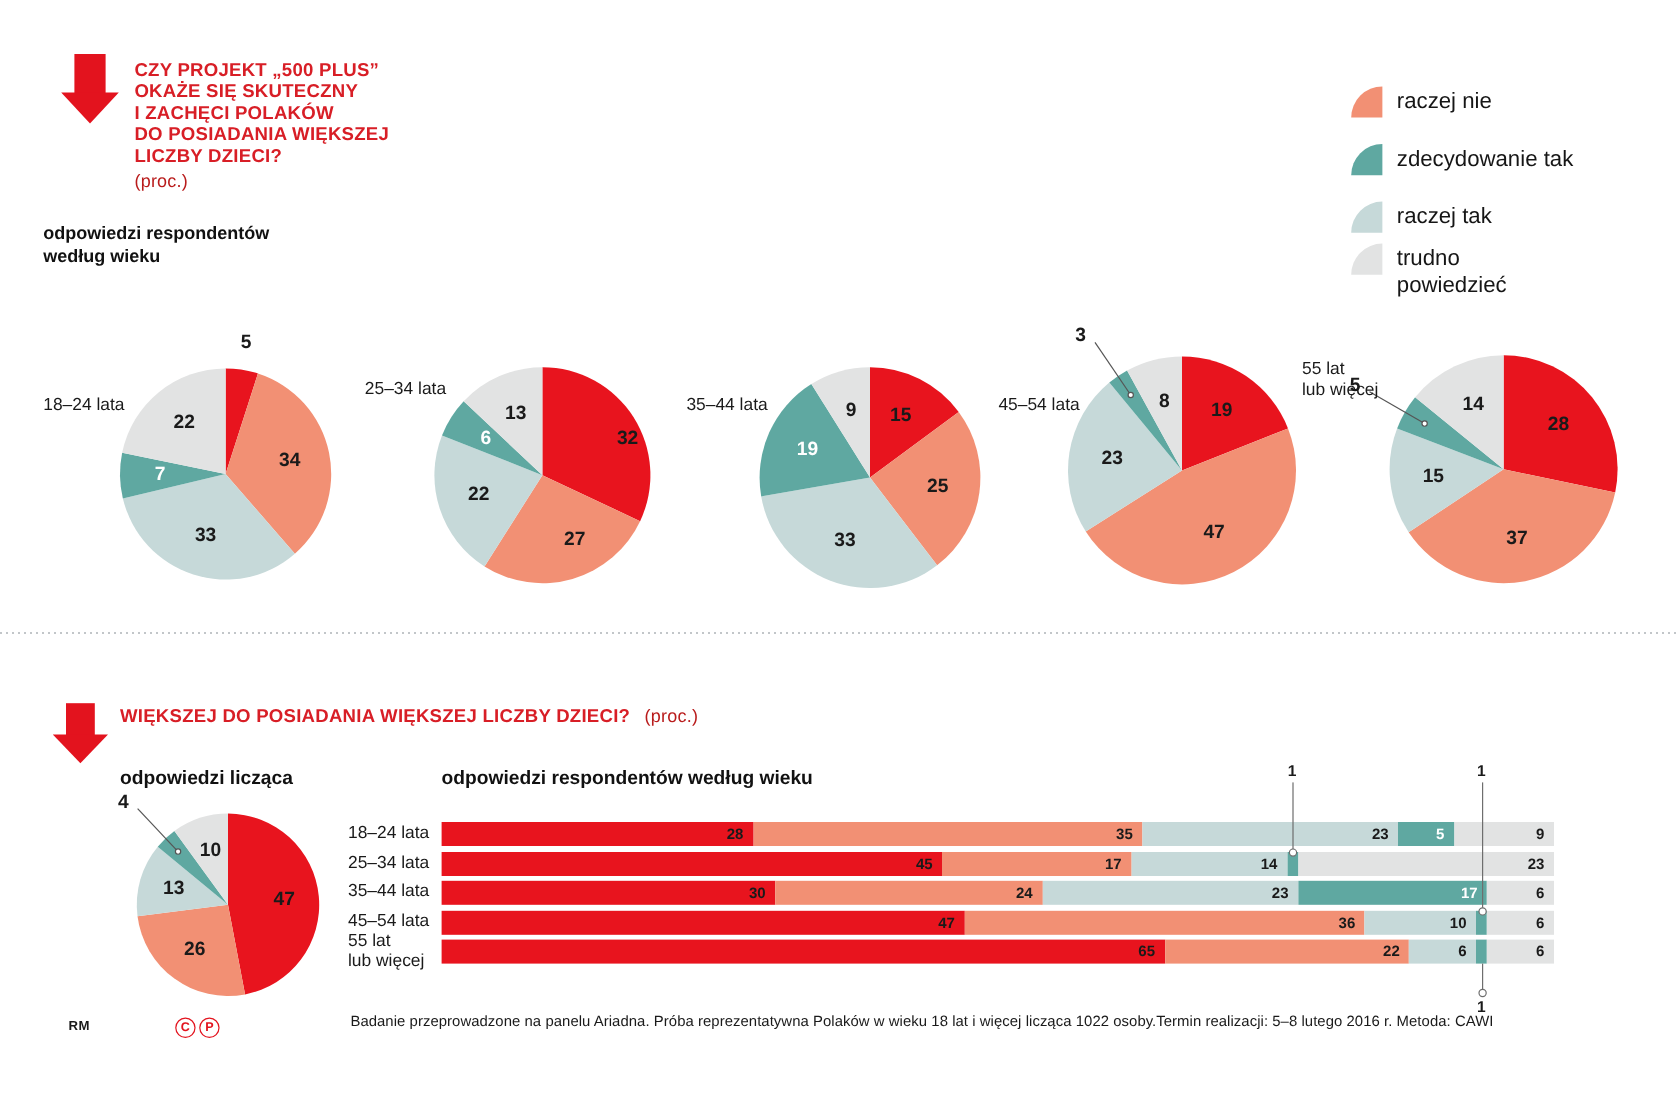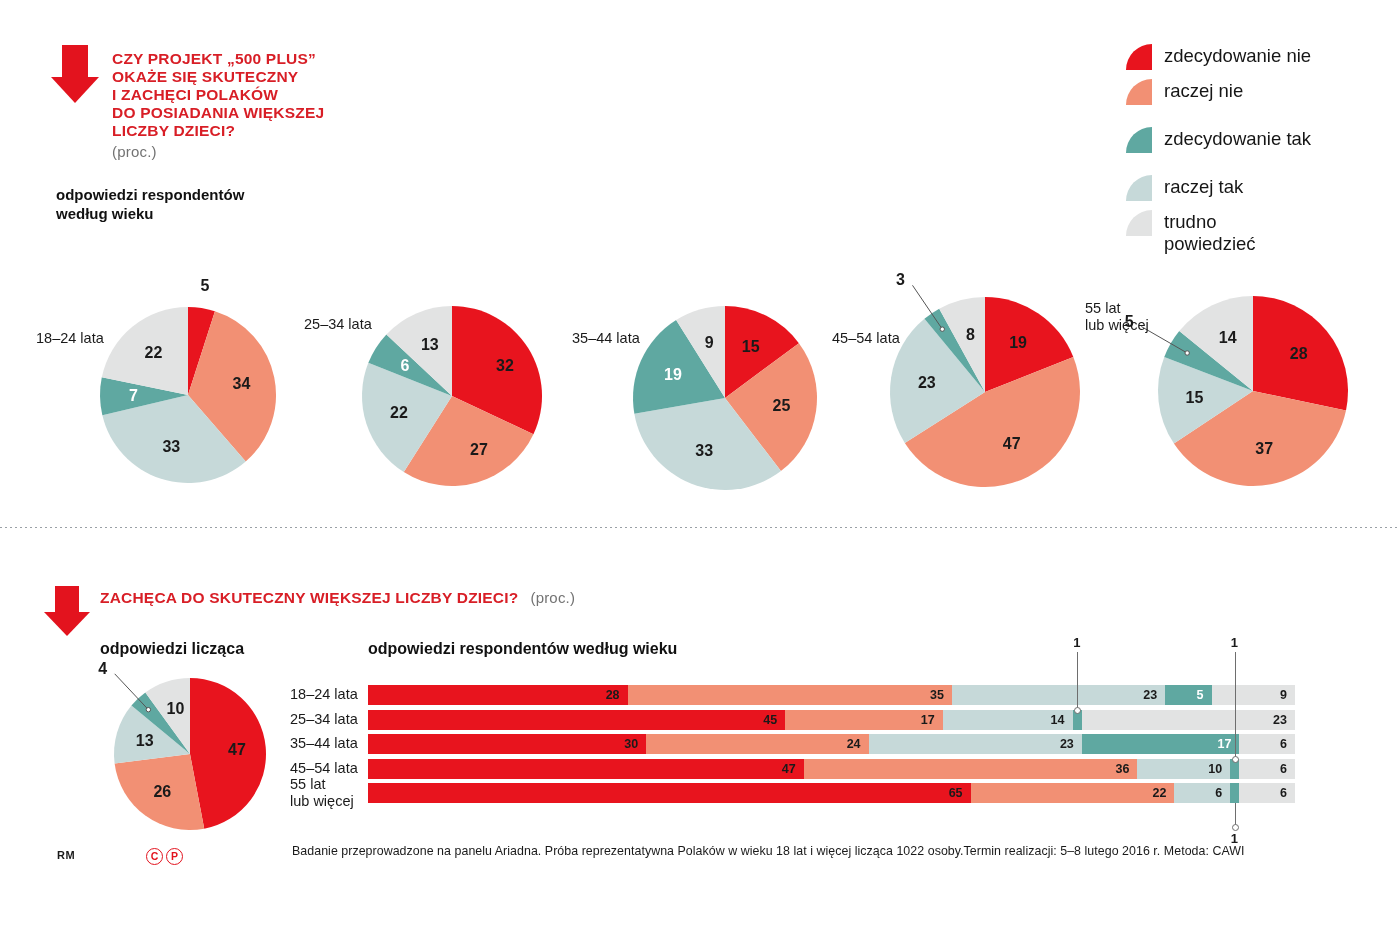--- a/index.html
+++ b/index.html
@@ -9,21 +9,21 @@
     color:#1a1a1a;overflow:hidden;
   }
   .abs{position:absolute;}
   .arrow-shaft{position:absolute;background:#e3131e;}
   .arrow-head{position:absolute;width:0;height:0;border-left:24px solid transparent;border-right:24px solid transparent;border-top:26px solid #e3131e;}
 
   .headline{
     color:#d81e26;font-weight:bold;letter-spacing:.2px;line-height:1.16;
   }
   .h1-line{font-size:15.5px;}
-  .proc{font-size:15px;color:#737373;font-weight:normal;}
+  .proc{font-size:15px;color:#b91c1c;font-weight:normal;}
   .subhead{font-size:15px;font-weight:bold;line-height:1.25;color:#111;}
 
   
   #legend{left:1126px;top:44px;width:270px;}
   .legend-row{display:flex;align-items:flex-start;margin-bottom:0px;}
   .legend-sw{
     width:26px;height:26px;flex:0 0 26px;
     border-radius:26px 0 0 0;  
     margin-right:12px;
   }
@@ -66,31 +66,27 @@
 
 <div class="abs headline" style="left:112px;top:50px;width:330px;">
   <div class="h1-line">CZY PROJEKT „500 PLUS”</div>
   <div class="h1-line">OKAŻE SIĘ SKUTECZNY</div>
   <div class="h1-line">I ZACHĘCI POLAKÓW</div>
   <div class="h1-line">DO POSIADANIA WIĘKSZEJ</div>
   <div class="h1-line">LICZBY DZIECI?</div>
   <div class="proc" style="margin-top:3px;">(proc.)</div>
 </div>
 
-<div class="abs subhead" style="left:56px;top:186px;">
+<div class="abs subhead" style="left:36px;top:186px;">
   <div>odpowiedzi respondentów</div>
   <div>według wieku</div>
 </div>
 
 <div class="abs" id="legend">
-  <div class="legend-row" style="margin-bottom:9px;">
-    <div class="legend-sw" style="background:#e8141e;"></div>
-    <div class="legend-label">zdecydowanie nie</div>
-  </div>
-  <div class="legend-row" style="margin-bottom:22px;">
+  <div class="legend-row" style="margin-bottom:22px;margin-top:28px;">
     <div class="legend-sw" style="background:#f29074;"></div>
     <div class="legend-label">raczej nie</div>
   </div>
   <div class="legend-row" style="margin-bottom:22px;">
     <div class="legend-sw" style="background:#5fa8a1;"></div>
     <div class="legend-label">zdecydowanie tak</div>
   </div>
   <div class="legend-row" style="margin-bottom:9px;">
     <div class="legend-sw" style="background:#c6d9d9;"></div>
     <div class="legend-label">raczej tak</div>
@@ -118,21 +114,21 @@
     <div class="pie-label" style="left: 36px; top: 330px;">
       <div>18–24 lata</div>
     </div>
     <svg width="1400" height="931" style="position: absolute; left: 0px; top: 0px; pointer-events: none;">
       <path d="M 452 396 L 452 306 A 90 90 0 0 1 533.4344347219418 434.3201362408565 Z" fill="#e8141e"></path>
       <path d="M 452 396 L 533.4344347219418 434.3201362408565 A 90 90 0 0 1 403.7755884518903 471.9895132951814 Z" fill="#f29074"></path>
       <path d="M 452 396 L 403.7755884518903 471.9895132951814 A 90 90 0 0 1 368.3201162700574 362.86879025837897 Z" fill="#c6d9d9"></path>
       <path d="M 452 396 L 368.3201162700574 362.86879025837897 A 90 90 0 0 1 386.392823532073 334.390760466418 Z" fill="#5fa8a1"></path>
       <path d="M 452 396 L 386.392823532073 334.390760466418 A 90 90 0 0 1 452 306 Z" fill="#e2e3e3"></path>
     </svg>
-    <div class="slice-val" style="left: 505px; top: 366.101px;">32</div>
+    <div class="slice-val" style="left: 523px; top: 366.101px;">32</div>
     <div class="slice-val" style="left: 479px; top: 449.584px; text-align: right;">27</div>
     <div class="slice-val" style="left: 398.931px; top: 413.243px;">22</div>
     <div class="slice-val light" style="left: 404.887px; top: 366.101px;">6</div>
     <div class="slice-val" style="left: 429.839px; top: 344.789px;">13</div>
     <div class="pie-label" style="left: 304px; top: 316px;">
       <div>25–34 lata</div>
     </div>
     <svg width="1400" height="931" style="position: absolute; left: 0px; top: 0px; pointer-events: none;">
       <path d="M 725 398 L 725 306 A 92 92 0 0 1 798.9217198267581 343.2315844865467 Z" fill="#e8141e"></path>
       <path d="M 725 398 L 798.9217198267581 343.2315844865467 A 92 92 0 0 1 780.9114086834089 471.0610318777173 Z" fill="#f29074"></path>
@@ -187,21 +183,21 @@
 
 <div class="abs" id="divider"></div>
 
 <div class="abs" style="left:44px;top:586px;width:50px;height:50px;">
   <div class="arrow-shaft" style="left:11px;top:0;width:24px;height:28px;"></div>
   <div class="arrow-head" style="left:0px;top:26px;border-left:23px solid transparent;border-right:23px solid transparent;border-top:24px solid #e3131e;"></div>
 </div>
 
 <div class="abs headline" style="left:100px;top:589px;width:520px;">
   <div style="display:flex;align-items:baseline;">
-    <span class="h1-line">ZACHĘCA DO SKUTECZNY WIĘKSZEJ LICZBY DZIECI?</span>
+    <span class="h1-line">WIĘKSZEJ DO POSIADANIA WIĘKSZEJ LICZBY DZIECI?</span>
     <span class="proc" style="margin-left:12px;">(proc.)</span>
   </div>
 </div>
 
 <div class="abs subhead" style="left:100px;top:639px;font-size:16px;">odpowiedzi licząca</div>
 <div class="abs subhead" style="left:368px;top:639px;font-size:16px;">odpowiedzi respondentów według wieku</div>
 
 <div class="abs" id="overall-pie-host" style="left:0;top:0;width:300px;height:931px;">
     <svg width="1400" height="931" style="position: absolute; left: 0px; top: 0px; pointer-events: none;">
       <path d="M 190 754 L 190 678 A 76 76 0 0 1 204.2409799085151 828.6538310553804 Z" fill="#e8141e"></path>

